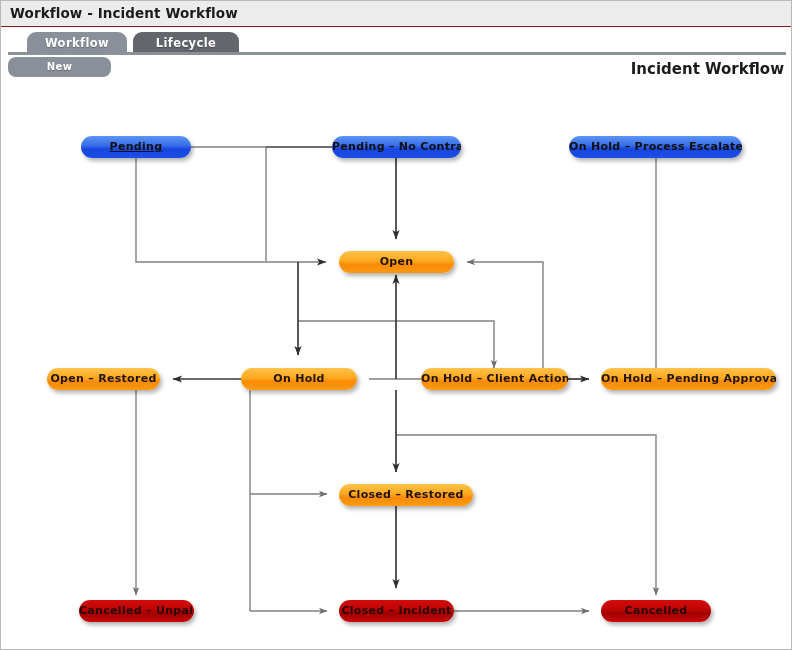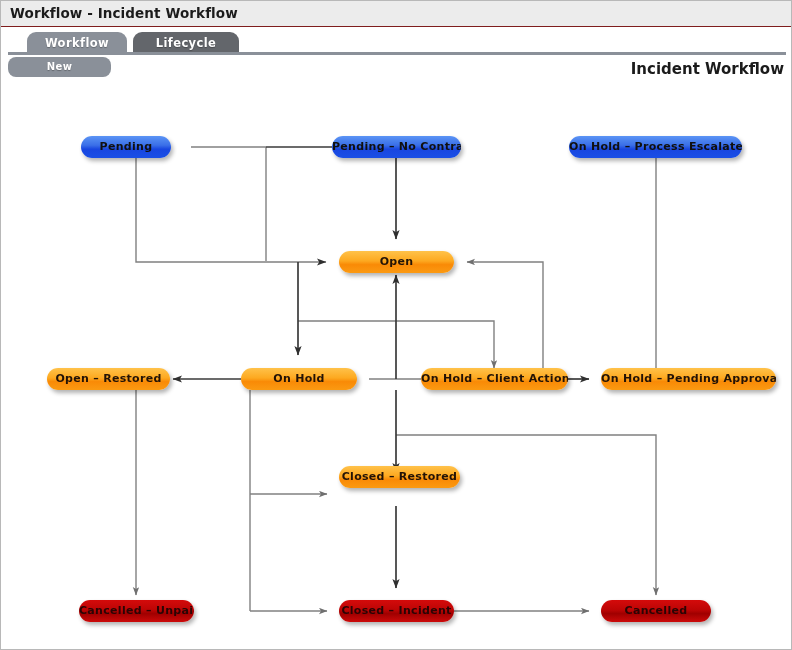--- a/index.html
+++ b/index.html
@@ -228,31 +228,31 @@
         <path d="M240,296 L172,296" marker-end="url(#arrD)"></path>
 
         <path d="M567,296 L588,296" marker-end="url(#arrD)"></path>
 
         <path d="M395,307 L395,389" marker-end="url(#arrD)"></path>
 
         <path d="M395,423 L395,505" marker-end="url(#arrD)"></path>
       </g>
     </svg>
 
-    <div class="node blue" style="left:80px;  top:53px;  width:90px;">Pending</div>
+    <div class="node blue" style="left:80px;  top:53px;  width:110px;text-decoration:underline;">Pending</div>
     <div class="node blue" style="left:331px; top:53px;  width:129px;">Pending – No Contract</div>
     <div class="node blue" style="left:568px; top:53px;  width:173px;">On Hold – Process Escalated</div>
 
     <div class="node orange" style="left:338px; top:168px; width:115px;">Open</div>
 
-    <div class="node orange" style="left:46px;  top:285px; width:123px;">Open – Restored</div>
+    <div class="node orange" style="left:46px;  top:285px; width:113px;">Open – Restored</div>
     <div class="node orange" style="left:420px; top:285px; width:147px;">On Hold – Client Action</div>
     <div class="node orange" style="left:240px; top:285px; width:116px;">On Hold</div>
     <div class="node orange" style="left:600px; top:285px; width:175px;">On Hold – Pending Approval</div>
 
-    <div class="node orange" style="left:338px; top:383px; width:121px;">Closed – Restored</div>
+    <div class="node orange" style="left:338px; top:401px; width:134px;">Closed – Restored</div>
 
     <div class="node red" style="left:78px;  top:517px; width:115px;">Cancelled – Unpaid</div>
     <div class="node red" style="left:338px; top:517px; width:115px;">Closed – Incident</div>
     <div class="node red" style="left:600px; top:517px; width:110px;">Cancelled</div>
 
   </div>
 </div>
 
 </body></html>

